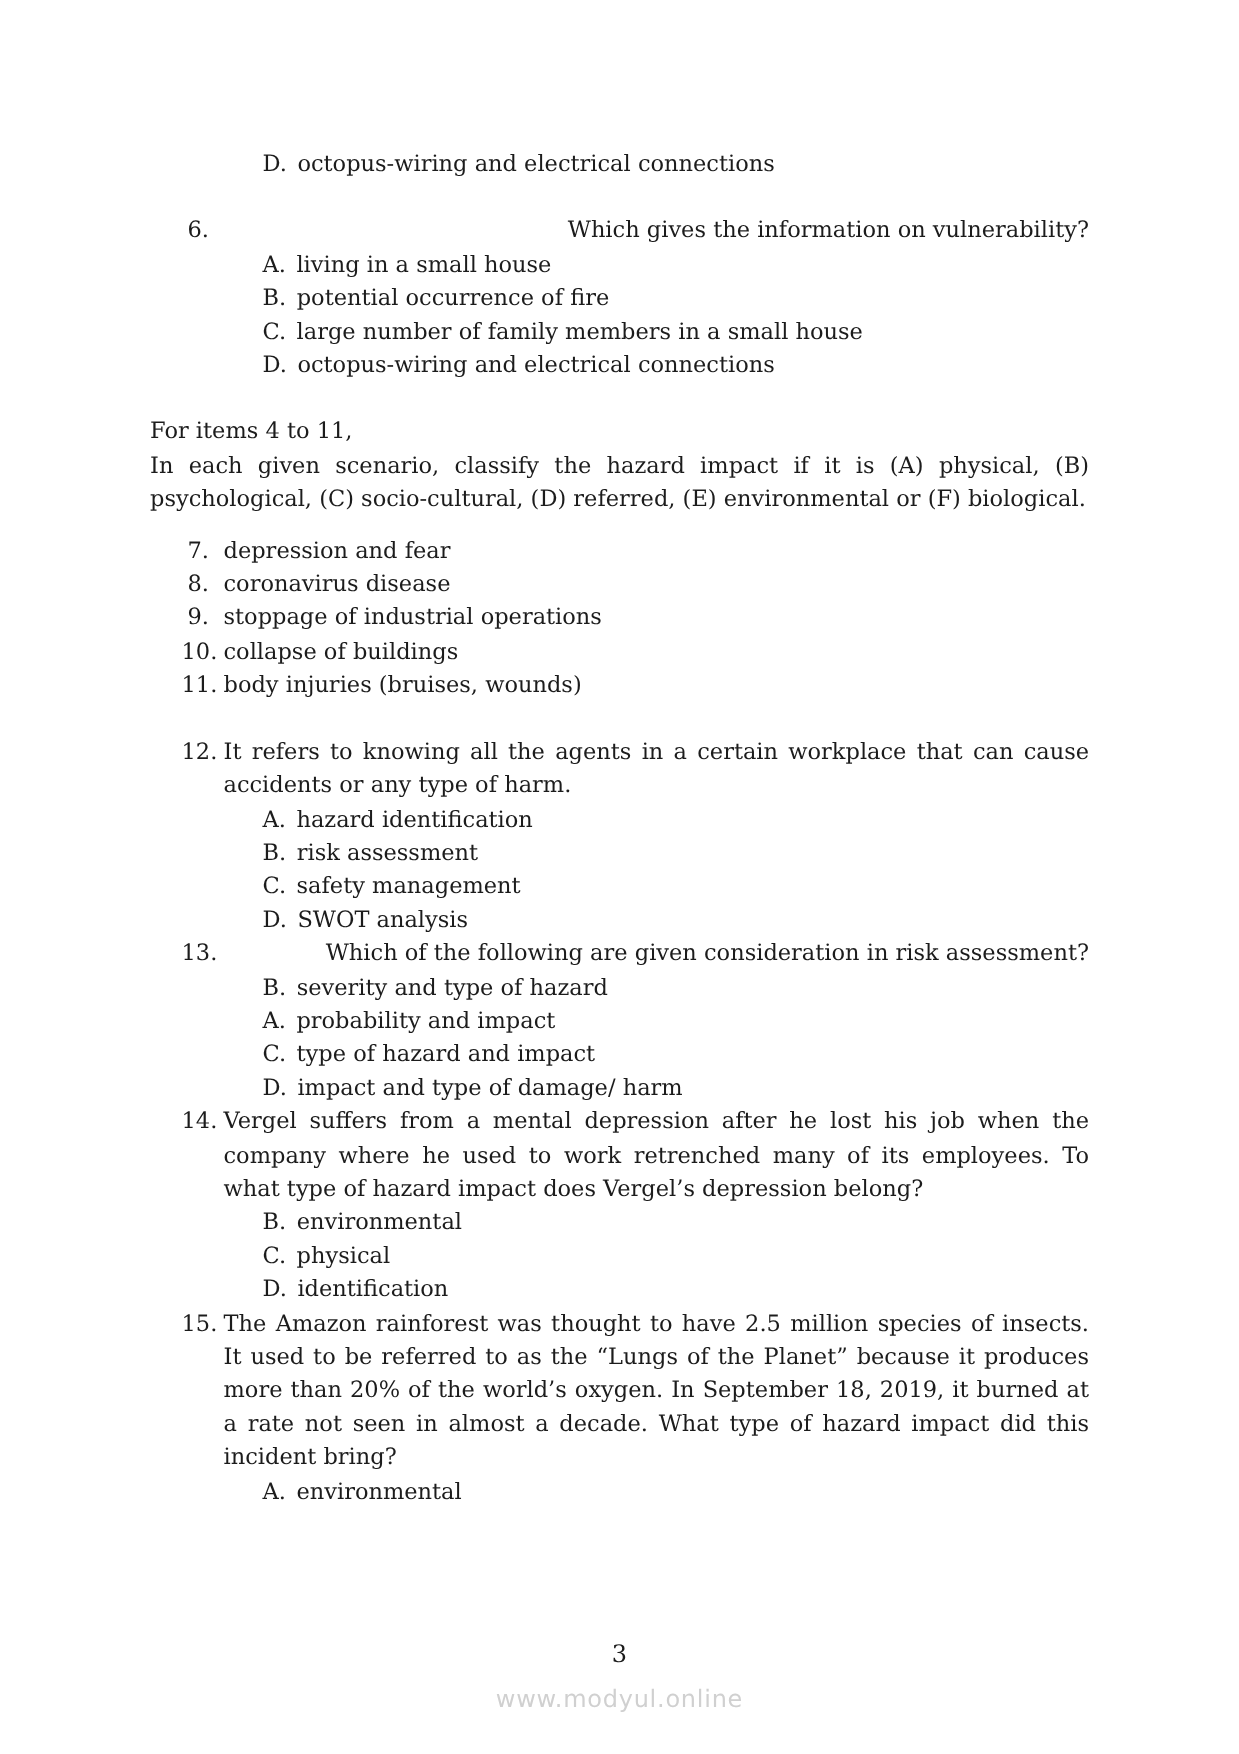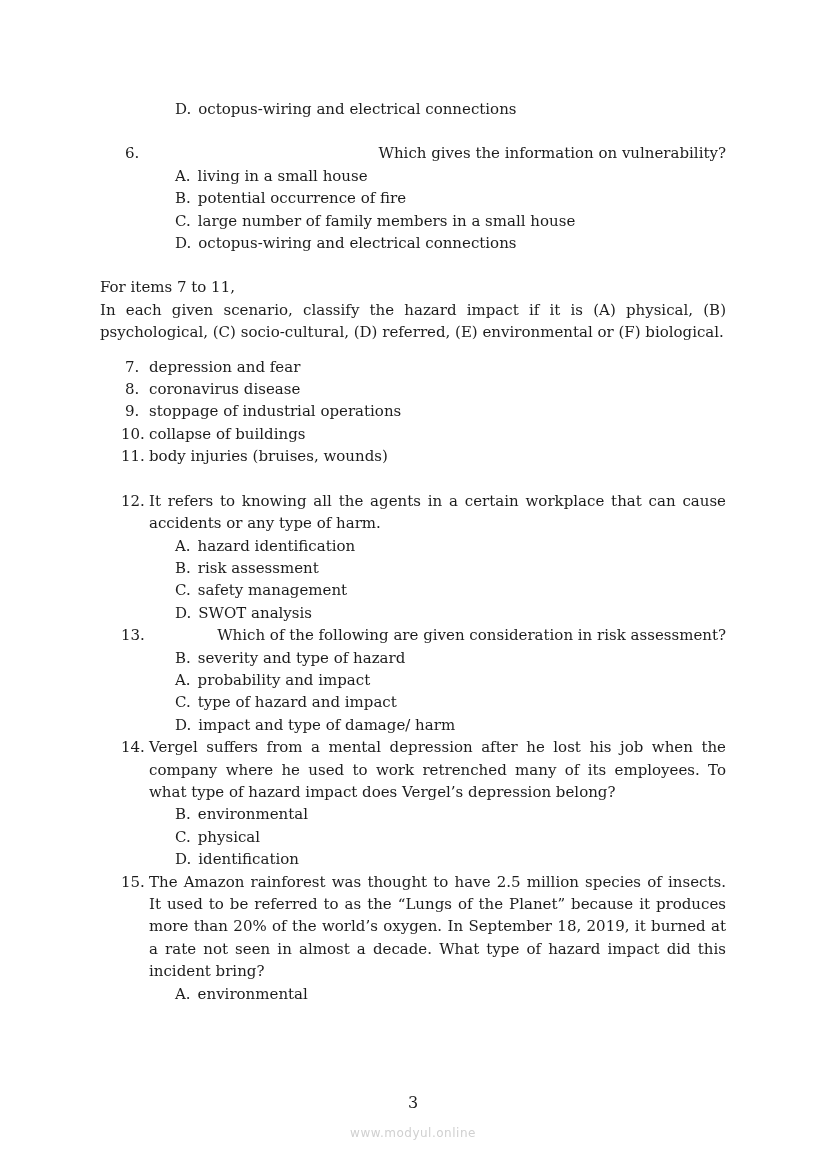--- a/index.html
+++ b/index.html
@@ -37,21 +37,21 @@
   .gap-md { margin-top: 12px; }
 
   .page-num {
     position: absolute; left: 0; right: 0; top: 1092px;
     text-align: center; font-size: 16px; color: #1c1c1c;
   }
   .watermark {
     position: absolute; left: 0; right: 0; top: 1122px;
     text-align: center;
     font-family: "DejaVu Sans", "Liberation Sans", sans-serif;
-    font-size: 12px;
+    font-size: 16px;
     letter-spacing: 0.5px;
     color: #d0d0d0;
   }
 </style>
 </head>
 <body>
 
 <div class="page">
   <main class="content">
 
@@ -59,21 +59,21 @@
 
     <section class="q gap-lg">
       <span class="q-num d1">6.</span>
       <div class="stem single">Which gives the information on vulnerability?</div>
       <div class="opt"><span class="opt-label">A.</span><span class="opt-text">living in a small house</span></div>
       <div class="opt"><span class="opt-label">B.</span><span class="opt-text">potential occurrence of fire</span></div>
       <div class="opt"><span class="opt-label">C.</span><span class="opt-text">large number of family members in a small house</span></div>
       <div class="opt"><span class="opt-label">D.</span><span class="opt-text">octopus-wiring and electrical connections</span></div>
     </section>
 
-    <p class="gap-lg">For items 7 to 11,</p>
+    <p class="gap-lg">For items 4 to 11,</p>
     <p class="para">In each given scenario, classify the hazard impact if it is (A) physical, (B) psychological, (C) socio-cultural, (D) referred, (E) environmental or (F) biological.</p>
 
     <section class="gap-md">
       <div class="item">
         <span class="q-num d1">7.</span>
         <span class="item-text">depression and fear</span>
       </div>
       <div class="item">
         <span class="q-num d1">8.</span>
         <span class="item-text">coronavirus disease</span>

